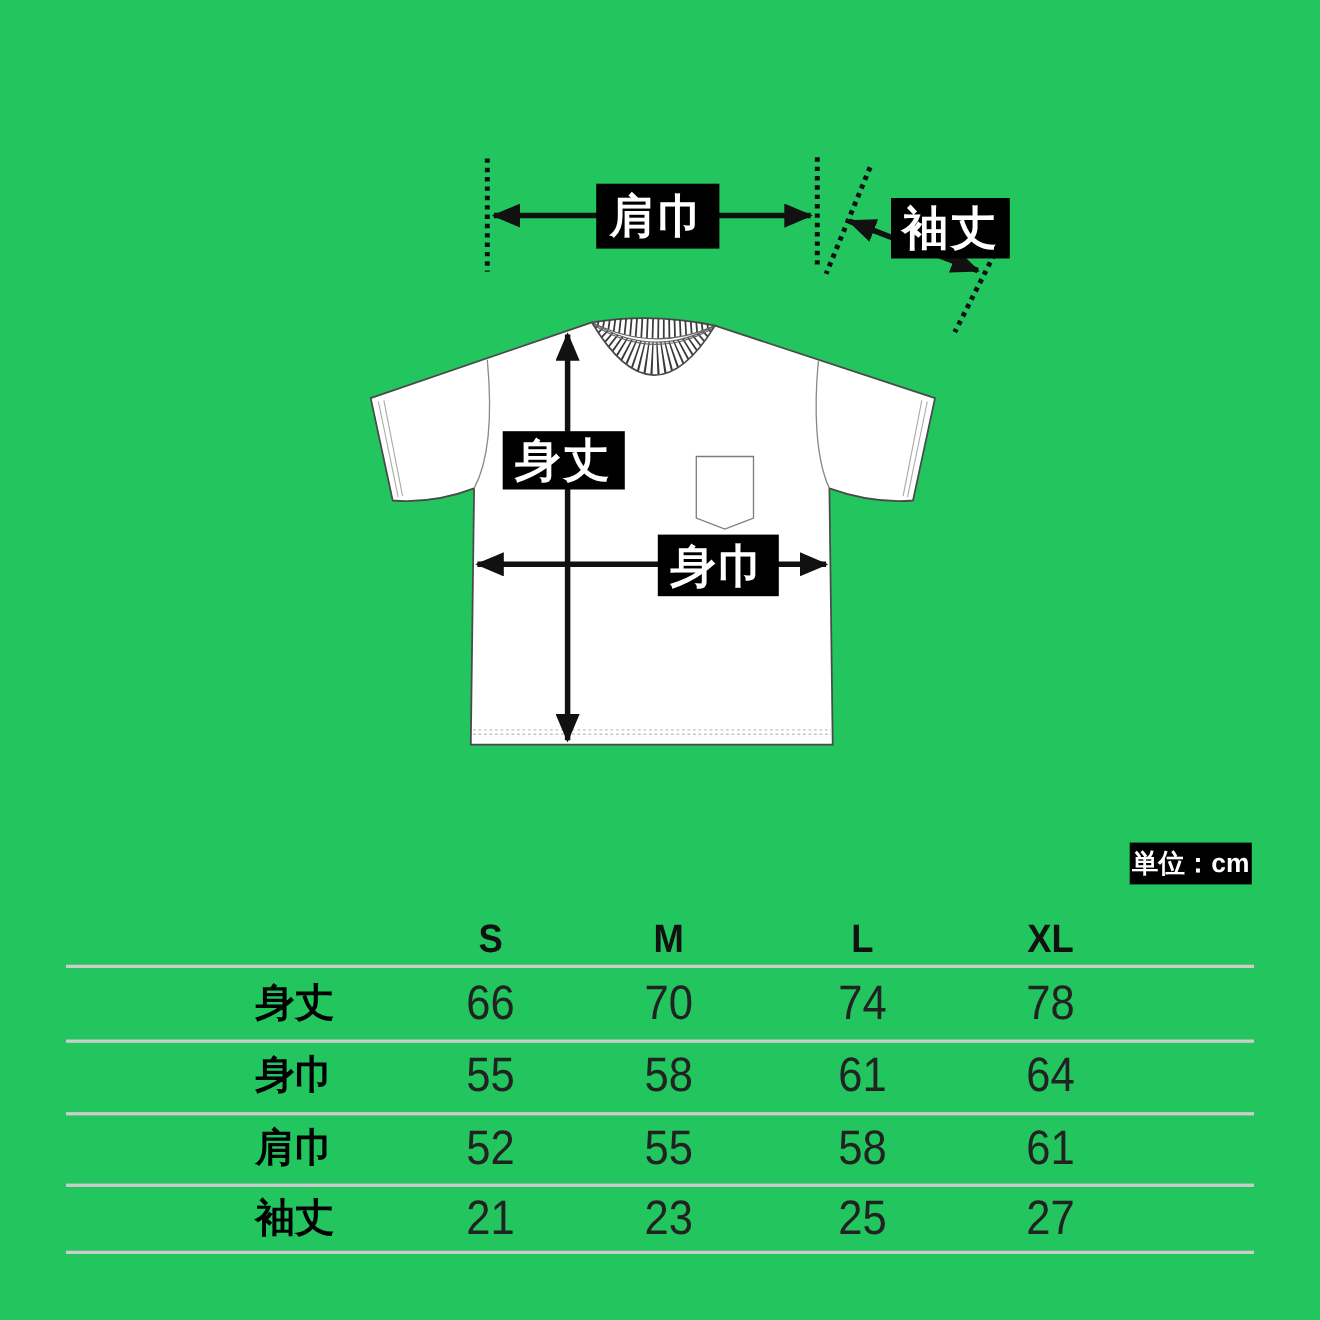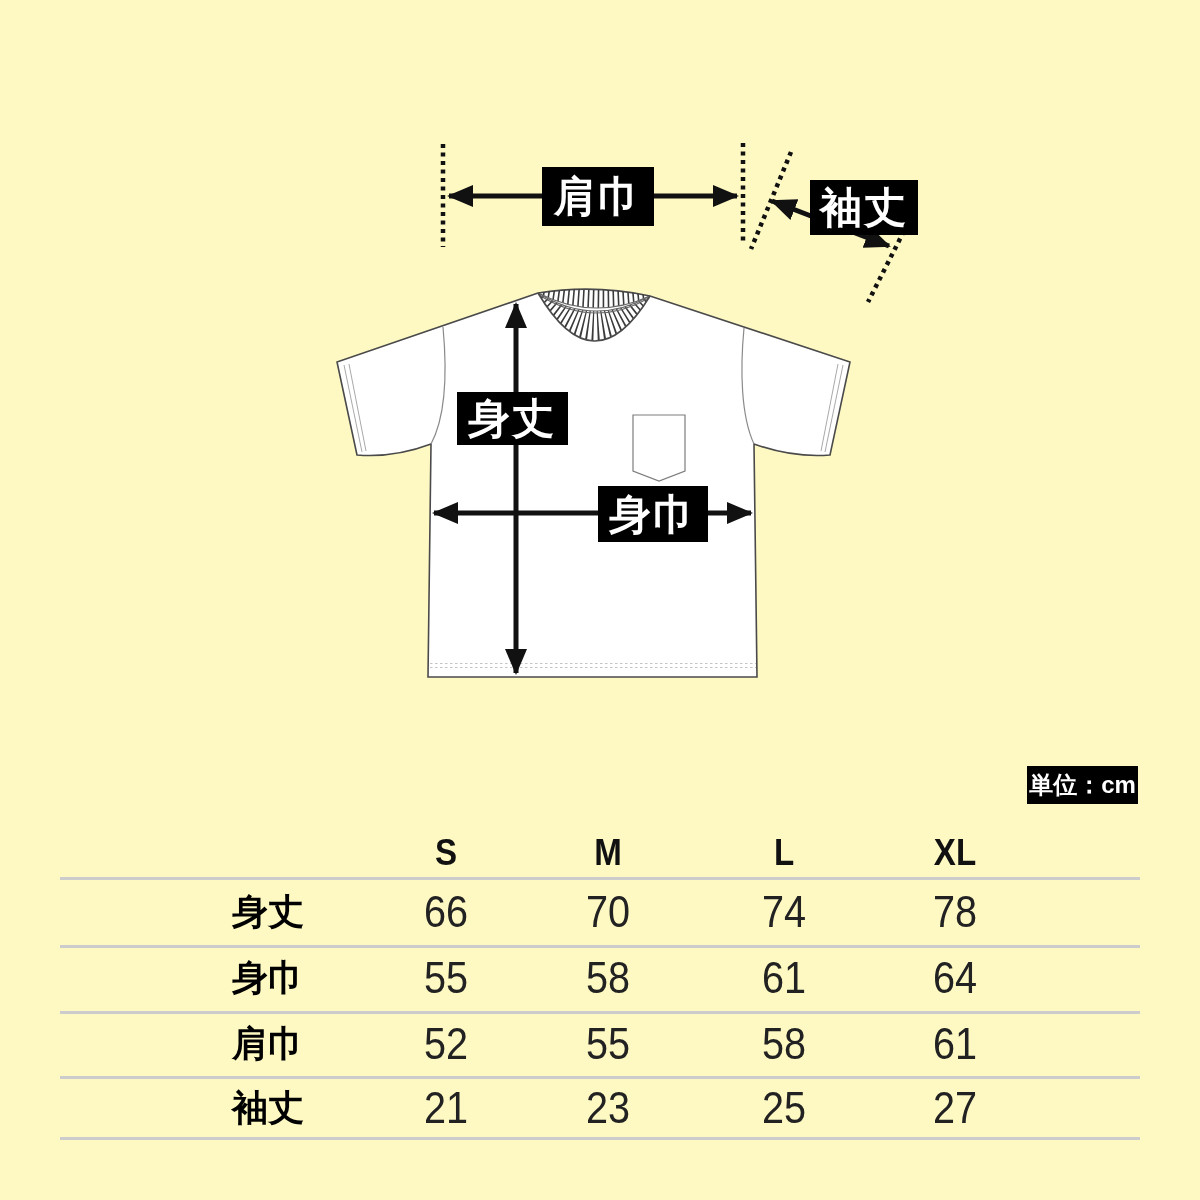--- a/index.html
+++ b/index.html
@@ -1,16 +1,16 @@
 <!DOCTYPE html>
 <html style="--ink: #111111; --label-bg: #000000; --label-text: #ffffff; --outline: #4a4a4a; --table-line: #cccccc; --text: #1a1a1a;"><head>
 <meta charset="utf-8">
 <style>
   html,body{margin:0;padding:0;background:#ffffff;}
-  #stage{position:relative;width:1200px;height:1200px;background:#fef9c3;overflow:hidden;
+  #stage{position:relative;width:1200px;height:1200px;background:#22c55e;overflow:hidden;
          font-family:"Liberation Sans","DejaVu Sans",sans-serif;}
   #diagram-svg{position:absolute;left:0;top:0;}
   
   .hline{position:absolute;left:60px;width:1080px;height:3px;background:var(--table-line,#ccc);}
   .cell{position:absolute;transform:translate(-50%,-50%);white-space:nowrap;color:var(--text,#1a1a1a);}
   .hcell{font-size:36px;font-weight:700;color:#111;transform:translate(-50%,-50%) scaleX(.92);}
   .rlabel{font-size:36px;font-weight:700;color:#000;}
   .num{font-size:44px;font-weight:400;color:#222;transform:translate(-50%,-50%) scaleX(.9);}
   
   .unit-badge{position:absolute;left:1027px;top:766px;width:111px;height:38px;

